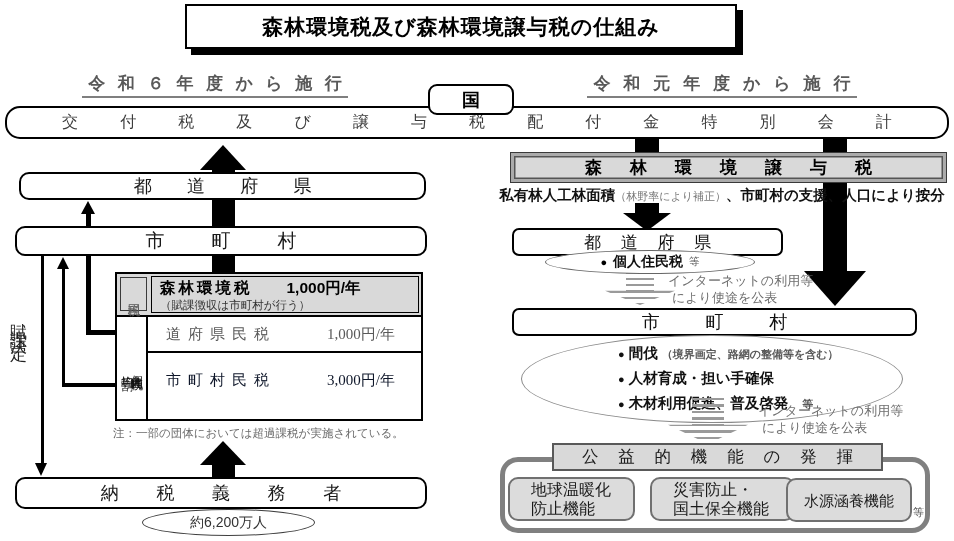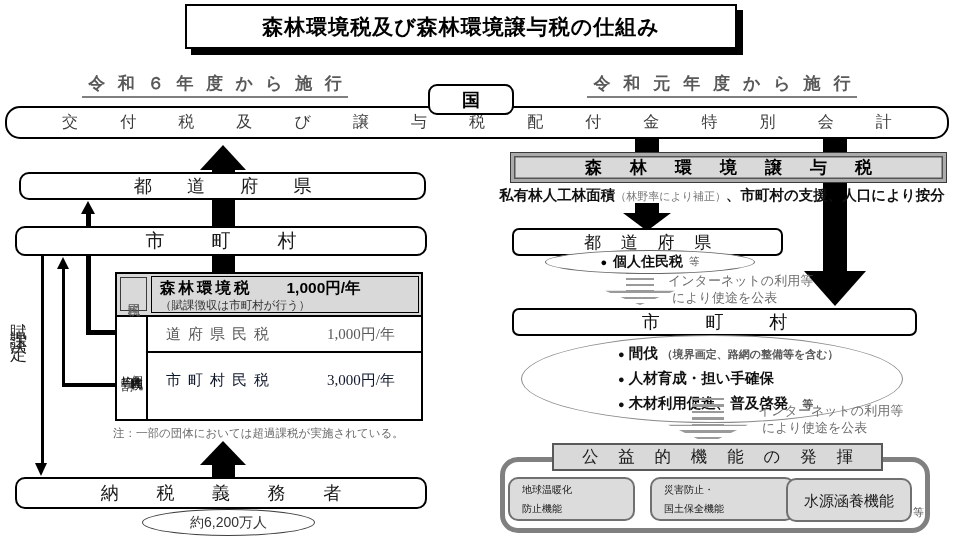--- a/index.html
+++ b/index.html
@@ -11,22 +11,22 @@
   .rbox{border:2px solid #000;background:#fff;border-radius:10px;box-sizing:border-box;z-index:2;}
   .sec-header{color:#595959;font-weight:bold;font-size:17px;border-bottom:2px solid #7f7f7f;z-index:2;}
   .blackbar{background:#000;z-index:1;}
   .tri{width:0;height:0;z-index:1;}
   .vtext{writing-mode:vertical-rl;text-orientation:upright;}
   .striped{background:repeating-linear-gradient(to bottom,#9a9a9a 0 2.5px,rgba(0,0,0,0) 2.5px 6.5px);
            clip-path:polygon(30% 0,70% 0,70% 58%,100% 58%,50% 100%,0 58%,30% 58%);z-index:1;}
   .gray-note{color:#6b6b6b;}
   .ellipse{border-radius:50%;background:#fff;box-sizing:border-box;z-index:3;}
   .fn-box{background:#dcdcdc;border:2px solid #707070;border-radius:10px;box-sizing:border-box;
-          font-size:10px;color:#1a1a1a;line-height:19px;white-space:pre-line;z-index:3;
-          display:flex;align-items:center;padding-left:12px;}
+          font-size:16px;color:#1a1a1a;line-height:19px;white-space:pre-line;z-index:3;
+          display:flex;align-items:center;padding-left:21px;}
   .disclosure{font-size:13px;color:#6e6e6e;line-height:17px;z-index:2;}
   .bullet-line{font-size:14.5px;font-weight:bold;color:#111;white-space:nowrap;}
   .bullet-sub{font-size:11px;font-weight:bold;color:#595959;}
 </style>
 </head>
 <body>
 
 <div id="canvas">
 
   <div class="abs tri" style="left:200px;top:145px;border-left:23px solid transparent;border-right:23px solid transparent;border-bottom:25px solid #000;"></div>

